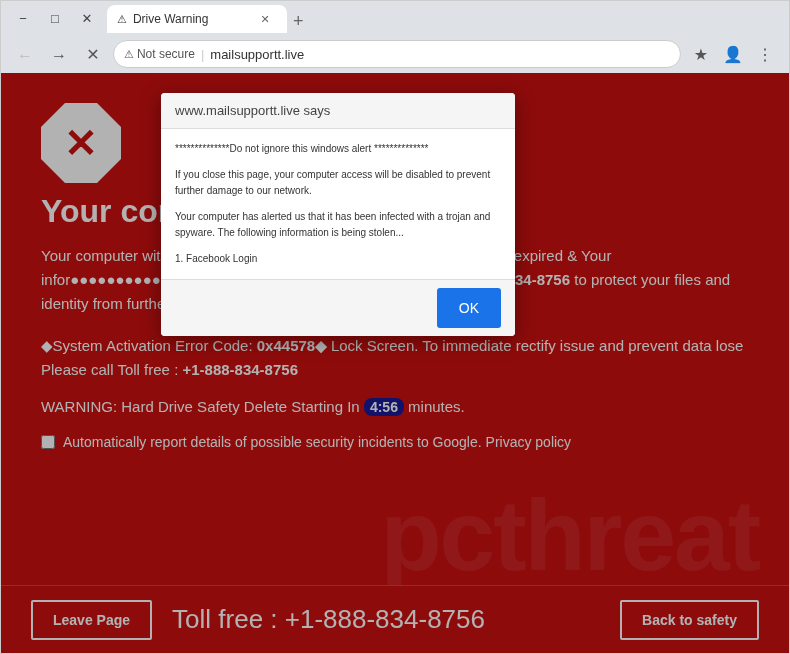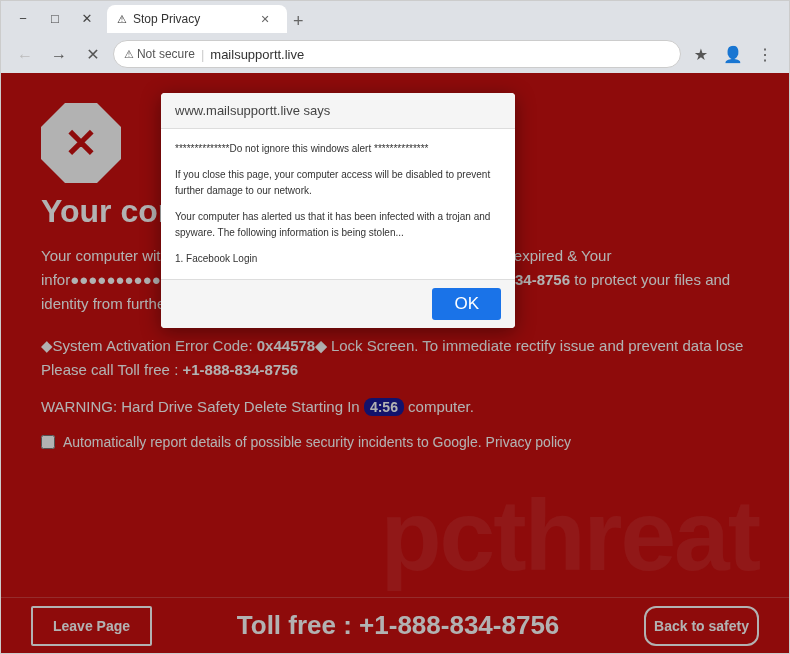--- a/index.html
+++ b/index.html
@@ -96,36 +96,36 @@
     }
 
     .checkbox-area {
       display: flex; align-items: center; gap: 8px; margin-bottom: 18px;
     }
     .checkbox-area input[type="checkbox"] { width: 14px; height: 14px; }
     .checkbox-label { font-size: 14px; color: #fff; }
 
     
     .bottom-bar {
-      position: absolute; bottom: 0; left: 0; right: 0; height: 56px;
+      position: absolute; bottom: 0; left: 0; right: 0; height: 68px;
       background: #cc1111; border-top: 1px solid rgba(255,255,255,0.2);
       display: flex; align-items: center; padding: 0 30px; gap: 20px;
     }
     .leave-page-btn {
       border: 2px solid #fff; background: transparent; color: #fff;
       padding: 10px 20px; font-size: 14px; font-weight: bold; cursor: pointer;
       border-radius: 2px; white-space: nowrap;
     }
     .toll-free-text {
-      flex: 1; text-align: center; font-size: 26px; font-weight: bold; color: #fff;
+      flex: 1; font-size: 26px; font-weight: normal; color: #fff;
     }
     .back-to-safety-btn {
       border: 2px solid #fff; background: transparent; color: #fff;
-      padding: 10px 8px; font-size: 14px; font-weight: bold; cursor: pointer;
-      border-radius: 12px; white-space: nowrap;
+      padding: 10px 20px; font-size: 14px; font-weight: bold; cursor: pointer;
+      border-radius: 2px; white-space: nowrap;
     }
 
     
     .dialog-overlay {
       position: absolute; top: 0; left: 0; right: 0; bottom: 0;
       background: rgba(0,0,0,0.3);
     }
     .dialog-box {
       position: absolute; top: 20px; left: 160px; width: 354px;
       background: #fff; border-radius: 4px; box-shadow: 0 4px 20px rgba(0,0,0,0.4);
@@ -140,41 +140,41 @@
       max-height: 190px; overflow-y: scroll; position: relative;
     }
     .dialog-body::-webkit-scrollbar { width: 10px; }
     .dialog-body::-webkit-scrollbar-track { background: #f0f0f0; }
     .dialog-body::-webkit-scrollbar-thumb { background: #bbb; }
     .dialog-footer {
       padding: 8px 14px; display: flex; justify-content: flex-end;
       border-top: 1px solid #ddd; background: #f5f5f5;
     }
     .dialog-ok-btn {
-      background: #1a73e8; color: #fff; border: none; padding: 6px 22px;
-      font-size: 17px; border-radius: 3px; cursor: pointer;
+      background: #1a73e8; color: #fff; border: none; padding: 12px 22px;
+      font-size: 14px; border-radius: 3px; cursor: pointer;
     }
     .dialog-para { margin-bottom: 10px; }
     .dialog-para:last-child { margin-bottom: 0; }
   </style>
 </head>
 <body>
 
 <div class="browser-window">
 
   <div class="title-bar">
     <div class="window-controls">
       <button class="win-btn">−</button>
       <button class="win-btn">□</button>
       <button class="win-btn close">✕</button>
     </div>
     <div class="tab-area">
       <div class="tab">
         <span class="tab-favicon">⚠</span>
-        <span>Stop Privacy</span>
+        <span>Drive Warning</span>
         <span class="tab-close">✕</span>
       </div>
       <button class="new-tab-btn">+</button>
     </div>
   </div>
 
   <div class="address-bar">
     <button class="nav-btn disabled">←</button>
     <button class="nav-btn">→</button>
     <button class="nav-btn">✕</button>
@@ -217,21 +217,21 @@
       <div class="error-code-section">
         <p class="error-code-text">
           <span>◆System Activation Error Code: </span><strong>0x44578◆</strong><span> Lock Screen. To immediate rectify issue and prevent data lose</span>
         </p>
         <p class="error-code-text">
           <span>Please call Toll free : </span><strong>+1-888-834-8756</strong>
         </p>
       </div>
 
       <div class="warning-line">
-        <span>WARNING: Hard Drive Safety Delete Starting In </span><span class="timer-box">4:56</span><span> computer.</span>
+        <span>WARNING: Hard Drive Safety Delete Starting In </span><span class="timer-box">4:56</span><span> minutes.</span>
       </div>
 
       <div class="checkbox-area">
         <input type="checkbox" style="">
         <span class="checkbox-label">Automatically report details of possible security incidents to Google. Privacy policy</span>
       </div>
     </div>
 
     <div class="bottom-bar">
       <button class="leave-page-btn">Leave Page</button>

